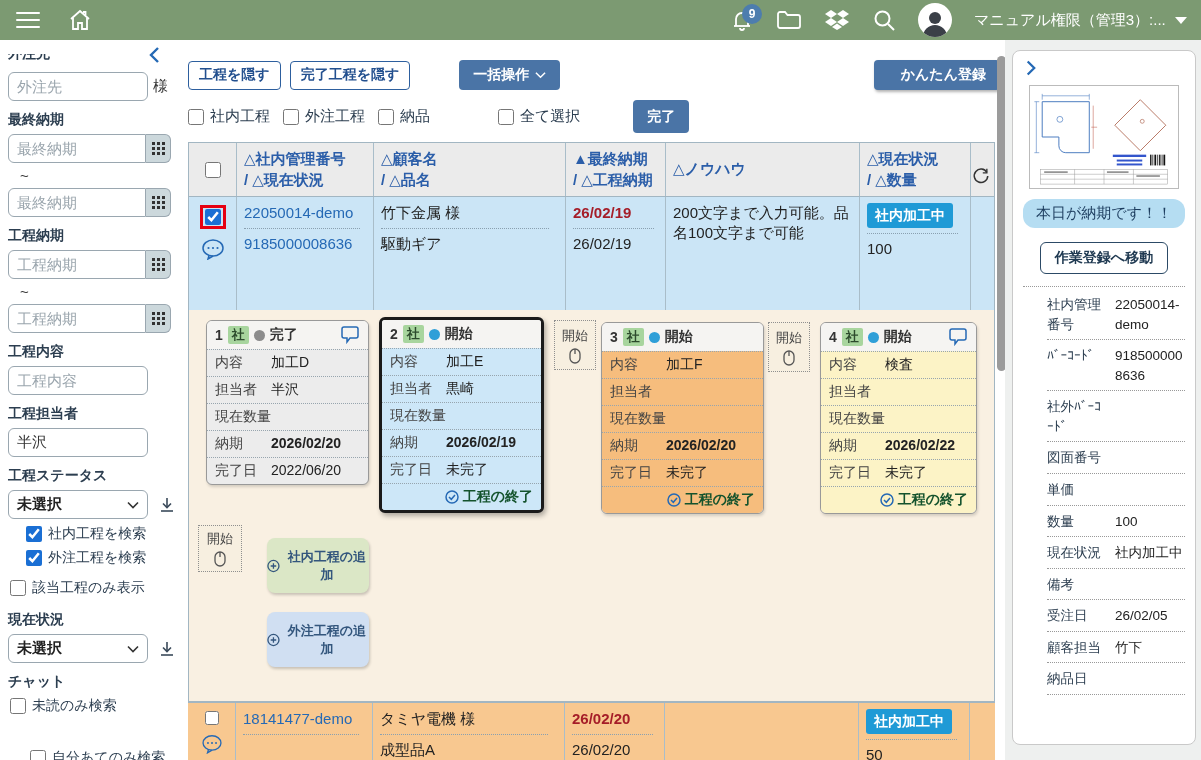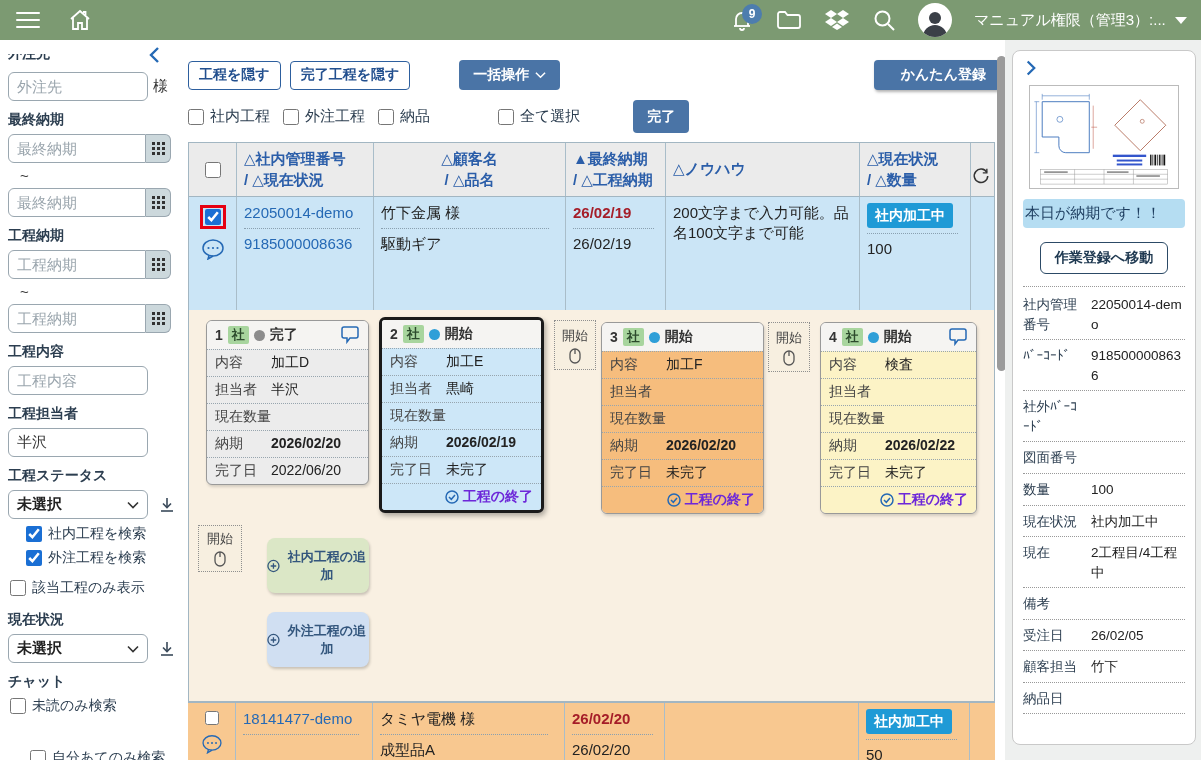--- a/index.html
+++ b/index.html
@@ -55,21 +55,21 @@
   .m-filters { position:absolute; left:3px; top:60px; width:814px; height:33px; display:flex; align-items:center; gap:7px; font-size:15px; color:#2c3e50; }
   .m-filters label { display:flex; align-items:center; gap:6px; margin-right:6px; }
   .gap55 { width:48px; }
   .btn-done { margin-left:40px; height:33px; }
 
   
   .table { position:absolute; left:3px; top:102px; width:807px; border:1px solid #a2b6c2; border-bottom:none; }
   .trow { display:flex; }
   .cell { border-left:1px solid #a9bdc9; padding:6px 7px; }
   .cell:first-child { border-left:none; }
-  .c0{width:47px;} .c1{width:137px;} .c2{width:192px;align-items:center;} .c3{width:100px;} .c4{width:194px;} .c5{width:111px;} .c6{width:24px; position:relative;}
+  .c0{width:47px;} .c1{width:137px;} .c2{width:192px;} .c3{width:100px;} .c4{width:194px;} .c5{width:111px;} .c6{width:24px; position:relative;}
   .thead { background:#ebebeb; height:54px; color:#2b5ea9; font-weight:bold; font-size:15px; border-bottom:1px solid #a2b6c2; }
   .thead .cell { display:flex; flex-direction:column; justify-content:center; line-height:1.35; }
   .thead .c0 { align-items:center; }
   .refresh { position:absolute; right:4px; bottom:6px; color:#333; cursor:pointer; }
   .datarow { font-size:15px; line-height:1.35; }
   .row1 { background:#cbe5f6; height:114px; }
   .row2 { background:#f8c890; height:58px; border-top:1px solid #a2b6c2; }
   .c-check { display:flex; flex-direction:column; align-items:center; gap:9px; padding-top:8px; }
   .redbox { border:3px solid #e60012; padding:1px 2px; line-height:0; }
   .link { color:#2569b5; text-decoration:none; word-break:break-all; cursor:pointer; display:block; }
@@ -84,21 +84,21 @@
     border:1px solid #a2b6c2; border-top:none; }
   .card { position:absolute; width:163px; border:1px solid #999; border-radius:6px; background:#ececec;
     box-shadow:1px 2px 3px rgba(0,0,0,.15); overflow:hidden; font-size:14px; }
   .card-head { background:#f5f4f2; display:flex; align-items:center; gap:5px; padding:5px 8px; font-weight:bold; color:#333; }
   .tbadge { background:#a8d59e; color:#2c4a2c; padding:0 4px; border-radius:2px; font-size:13px; }
   .dot { width:11px; height:11px; border-radius:50%; display:inline-block; }
   .card-head .chatic { margin-left:auto; }
   .crow { display:flex; padding:4px 8px; border-top:1px dotted #97a5ae; }
   .crow .cl { width:56px; color:#444; }
   .crow .cv { color:#222; }
-  .cfoot { border-top:1px dotted #97a5ae; padding:4px 8px; text-align:right; color:#6d28d9; font-weight:bold; cursor:pointer;
+  .cfoot { border-top:1px dotted #97a5ae; padding:4px 8px; text-align:right; color:#14532d; font-weight:bold; cursor:pointer;
     display:flex; justify-content:flex-end; align-items:center; gap:4px; }
   .card.sel { border:3px solid #1a1a1a; box-shadow:2px 3px 5px rgba(0,0,0,.3); width:165px; }
   .body-blue .crow, .body-blue .cfoot { background:#cde7f8; }
   .body-orange .crow, .body-orange .cfoot { background:#f6bd7d; }
   .body-yellow .crow, .body-yellow .cfoot { background:#fcf3c6; }
   .dropzone { position:absolute; border:1px dotted #8f8f8f; background:#f7efe0; display:flex; flex-direction:column;
     align-items:center; justify-content:center; gap:3px; color:#444; font-size:13px; }
   .addbtn { position:absolute; width:102px; height:55px; border:none; border-radius:8px; box-shadow:1px 2px 3px rgba(0,0,0,.2);
     display:flex; align-items:center; justify-content:center; gap:5px; font-size:13px; font-weight:bold; color:#33567d;
     cursor:pointer; font-family:inherit; }
@@ -106,26 +106,26 @@
   .addbtn.blue { background:#d0dff2; }
 
   .vscroll { position:absolute; left:812px; top:16px; width:9px; height:315px; background:#9b9b9b; border-radius:5px; }
 
   
   .right-area { position:absolute; left:1005px; top:40px; width:196px; height:720px; background:#eef0ef; }
   .panel { position:absolute; left:7px; top:10px; width:184px; height:695px; background:#fff;
     border:1px solid #c9c9c9; border-radius:8px; padding:8px 10px; overflow:hidden; }
   .p-arrow { color:#2569b5; cursor:pointer; height:22px; }
   .thumb { width:150px; height:104px; margin:4px auto 10px auto; border:1px solid #bbb; background:#fff; display:block; cursor:pointer; }
-  .notice { background:#b5ddf2; border-radius:4px; text-align:left; font-size:15px; color:#1c3c5e;
+  .notice { background:#b5ddf2; border-radius:12px; text-align:center; font-size:15px; color:#1c3c5e;
     padding:5px 2px; margin:0 0 14px 0; }
   .goto { display:block; margin:0 auto 12px auto; background:#fff; border:1.5px solid #2c4a66; border-radius:6px;
     color:#203a52; font-weight:bold; font-size:14px; padding:6px 14px; cursor:pointer; font-family:inherit; }
   .pdiv { border-bottom:1px dotted #999; margin-bottom:2px; }
-  .drow { display:flex; gap:8px; padding:6px 0 5px 0; border-bottom:1px dotted #999; font-size:13.5px; line-height:1.45; }
+  .drow { display:flex; gap:8px; padding:6px 0 5px 0; border-bottom:1px dotted #999; font-size:13.5px; line-height:1.45;margin-left:24px; }
   .drow .dl { width:60px; flex:none; color:#2c3e50; }
   .drow .dv { color:#222; word-break:break-all; }
 </style>
 </head>
 <body>
 
 <header class="topbar">
   <div class="tb-left">
     <div class="hamburger">
         <span></span>
@@ -703,32 +703,32 @@
       </div>
     <div class="drow">
         <span class="dl">社外ﾊﾞｰｺｰﾄﾞ</span>
         <span class="dv"></span>
       </div>
     <div class="drow">
         <span class="dl">図面番号</span>
         <span class="dv"></span>
       </div>
     <div class="drow">
+        <span class="dl">単価</span>
+        <span class="dv"></span>
+      </div>
+    <div class="drow">
         <span class="dl">数量</span>
         <span class="dv">100</span>
       </div>
     <div class="drow">
         <span class="dl">現在状況</span>
         <span class="dv">社内加工中</span>
       </div>
     <div class="drow">
-        <span class="dl">現在</span>
-        <span class="dv">2工程目/4工程中</span>
-      </div>
-    <div class="drow">
         <span class="dl">備考</span>
         <span class="dv"></span>
       </div>
     <div class="drow">
         <span class="dl">受注日</span>
         <span class="dv">26/02/05</span>
       </div>
     <div class="drow">
         <span class="dl">顧客担当</span>
         <span class="dv">竹下</span>

